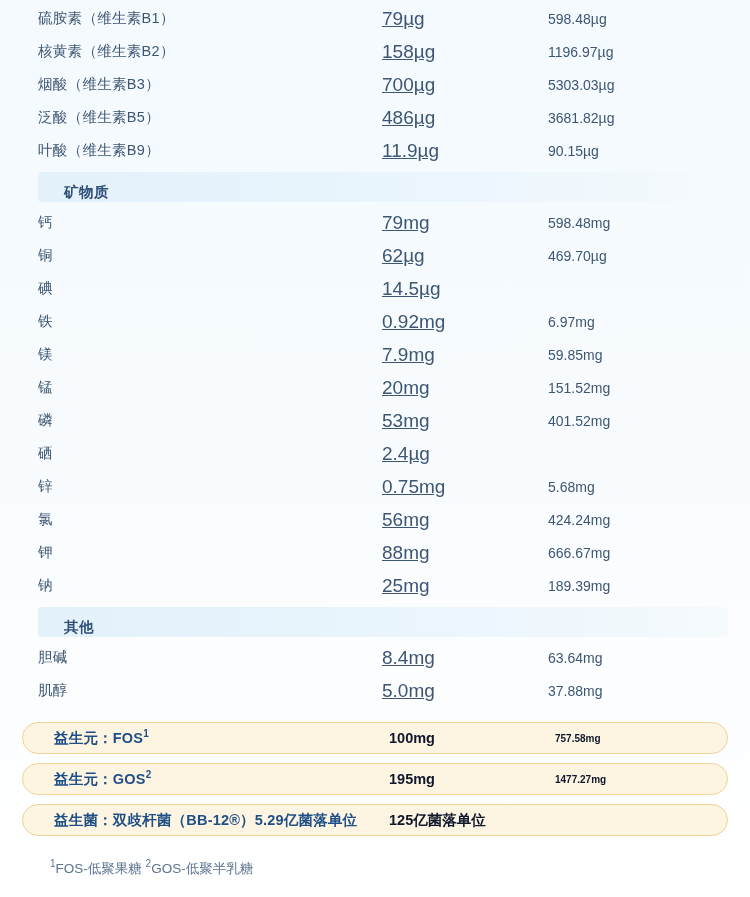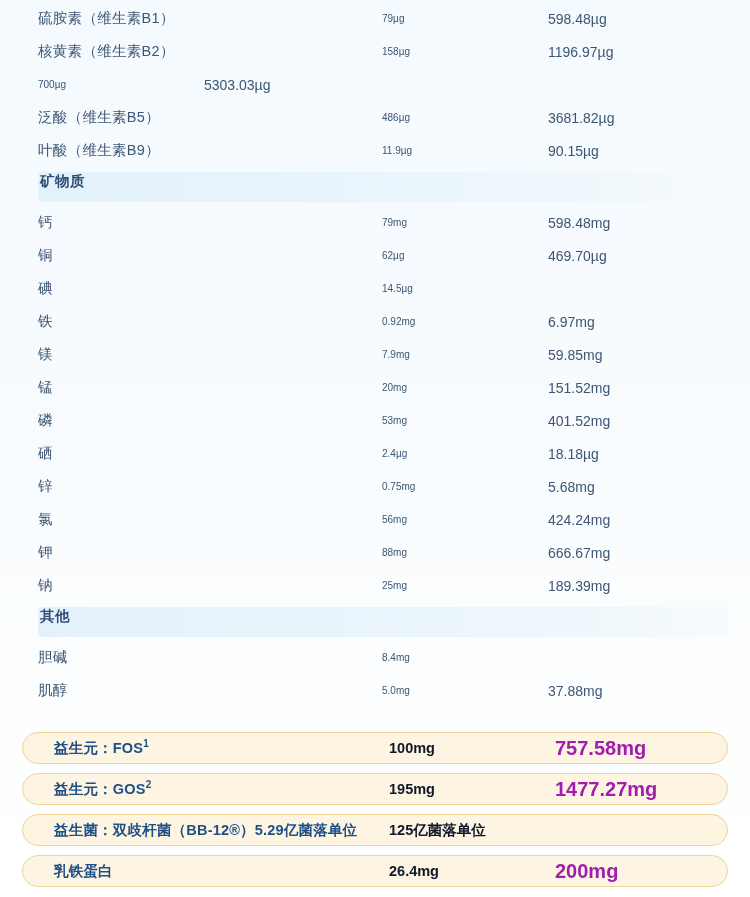--- a/index.html
+++ b/index.html
@@ -34,53 +34,54 @@
     box-sizing: border-box;
   }
   .row .c-name {
     flex: 0 0 344px;
     font-size: 14.5px;
     color: #3d5673;
     letter-spacing: .3px;
   }
   .row .c-v1 {
     flex: 0 0 166px;
-    font-size: 10px;
+    font-size: 19px;
     color: #3d5673;
+    text-decoration: underline;
   }
   .row .c-v2 {
     flex: 1 1 auto;
     font-size: 14px;
     color: #3d5673;
   }
   
   .section-row {
     height: 30px;
     margin: 5px 0 4px 0;
   }
   .section-band {
     margin: 0 22px 0 38px;
     height: 30px;
     background: linear-gradient(to right, #e3f1fb 0%, #eaf5fc 55%, #f5fafd 100%);
     border-radius: 4px;
     display: flex;
-    align-items: flex-start;
-    padding-left: 2px;
+    align-items: flex-end;
+    padding-left: 26px;
     box-sizing: border-box;
   }
   .section-band .s-title {
     font-size: 14.5px;
     font-weight: bold;
     color: #2f4f76;
     letter-spacing: .5px;
   }
   
   .pill-wrap {
     padding: 0 22px 0 22px;
-    margin-top: 25px;
+    margin-top: 15px;
   }
   .pill {
     height: 32px;
     border: 1.4px solid #f0d49a;
     border-radius: 16px;
     background: #fdf4e2;
     display: flex;
     align-items: center;
     box-sizing: border-box;
     padding-left: 31px;
@@ -94,23 +95,23 @@
     letter-spacing: .2px;
   }
   .pill .p-v1 {
     flex: 0 0 166px;
     font-size: 14.5px;
     font-weight: bold;
     color: #0f172a;
   }
   .pill .p-v2 {
     flex: 1 1 auto;
-    font-size: 20px;
-    font-weight: bold;
-    color: #a21caf;
+    font-size: 10px;
+    font-weight: bold;
+    color: #0f172a;
   }
   .pill .sup {
     font-size: 10px;
     vertical-align: super;
   }
   .footnotes {
     margin-top: 16px;
     padding: 0 20px 0 50px;
     color: #5c7490;
     font-size: 13.5px;
@@ -134,20 +135,21 @@
         <div class="c-name">硫胺素（维生素B1）</div>
         <div class="c-v1">79µg</div>
         <div class="c-v2">598.48µg</div>
       </div>
       <div class="row">
         <div class="c-name">核黄素（维生素B2）</div>
         <div class="c-v1">158µg</div>
         <div class="c-v2">1196.97µg</div>
       </div>
       <div class="row">
+        <div class="c-name">烟酸（维生素B3）</div>
         <div class="c-v1">700µg</div>
         <div class="c-v2">5303.03µg</div>
       </div>
       <div class="row">
         <div class="c-name">泛酸（维生素B5）</div>
         <div class="c-v1">486µg</div>
         <div class="c-v2">3681.82µg</div>
       </div>
       <div class="row">
         <div class="c-name">叶酸（维生素B9）</div>
@@ -189,21 +191,20 @@
         <div class="c-v2">151.52mg</div>
       </div>
       <div class="row">
         <div class="c-name">磷</div>
         <div class="c-v1">53mg</div>
         <div class="c-v2">401.52mg</div>
       </div>
       <div class="row">
         <div class="c-name">硒</div>
         <div class="c-v1">2.4µg</div>
-        <div class="c-v2">18.18µg</div>
       </div>
       <div class="row">
         <div class="c-name">锌</div>
         <div class="c-v1">0.75mg</div>
         <div class="c-v2">5.68mg</div>
       </div>
       <div class="row">
         <div class="c-name">氯</div>
         <div class="c-v1">56mg</div>
         <div class="c-v2">424.24mg</div>
@@ -219,20 +220,21 @@
         <div class="c-v2">189.39mg</div>
       </div>
       <div class="section-row">
         <div class="section-band">
           <span class="s-title">其他</span>
         </div>
       </div>
       <div class="row">
         <div class="c-name">胆碱</div>
         <div class="c-v1">8.4mg</div>
+        <div class="c-v2">63.64mg</div>
       </div>
       <div class="row">
         <div class="c-name">肌醇</div>
         <div class="c-v1">5.0mg</div>
         <div class="c-v2">37.88mg</div>
       </div>
     </div>
 
   <div class="pill-wrap" id="pill-root">
       <div class="pill">
@@ -242,25 +244,20 @@
       </div>
       <div class="pill">
         <div class="p-name"><span>益生元：GOS</span><span class="sup">2</span></div>
         <div class="p-v1">195mg</div>
         <div class="p-v2">1477.27mg</div>
       </div>
       <div class="pill">
         <div class="p-name"><span>益生菌：双歧杆菌（BB-12®）5.29亿菌落单位</span><span class="sup"></span></div>
         <div class="p-v1">125亿菌落单位</div>
       </div>
-      <div class="pill">
-        <div class="p-name"><span>乳铁蛋白</span><span class="sup"></span></div>
-        <div class="p-v1">26.4mg</div>
-        <div class="p-v2">200mg</div>
-      </div>
     </div>
 
   <div class="footnotes">
     <div class="footnote-line">
       <span class="sup">1</span><span>FOS-低聚果糖 </span><span class="sup">2</span><span>GOS-低聚半乳糖</span>
     </div>
 
   </div>
 
 </div>

